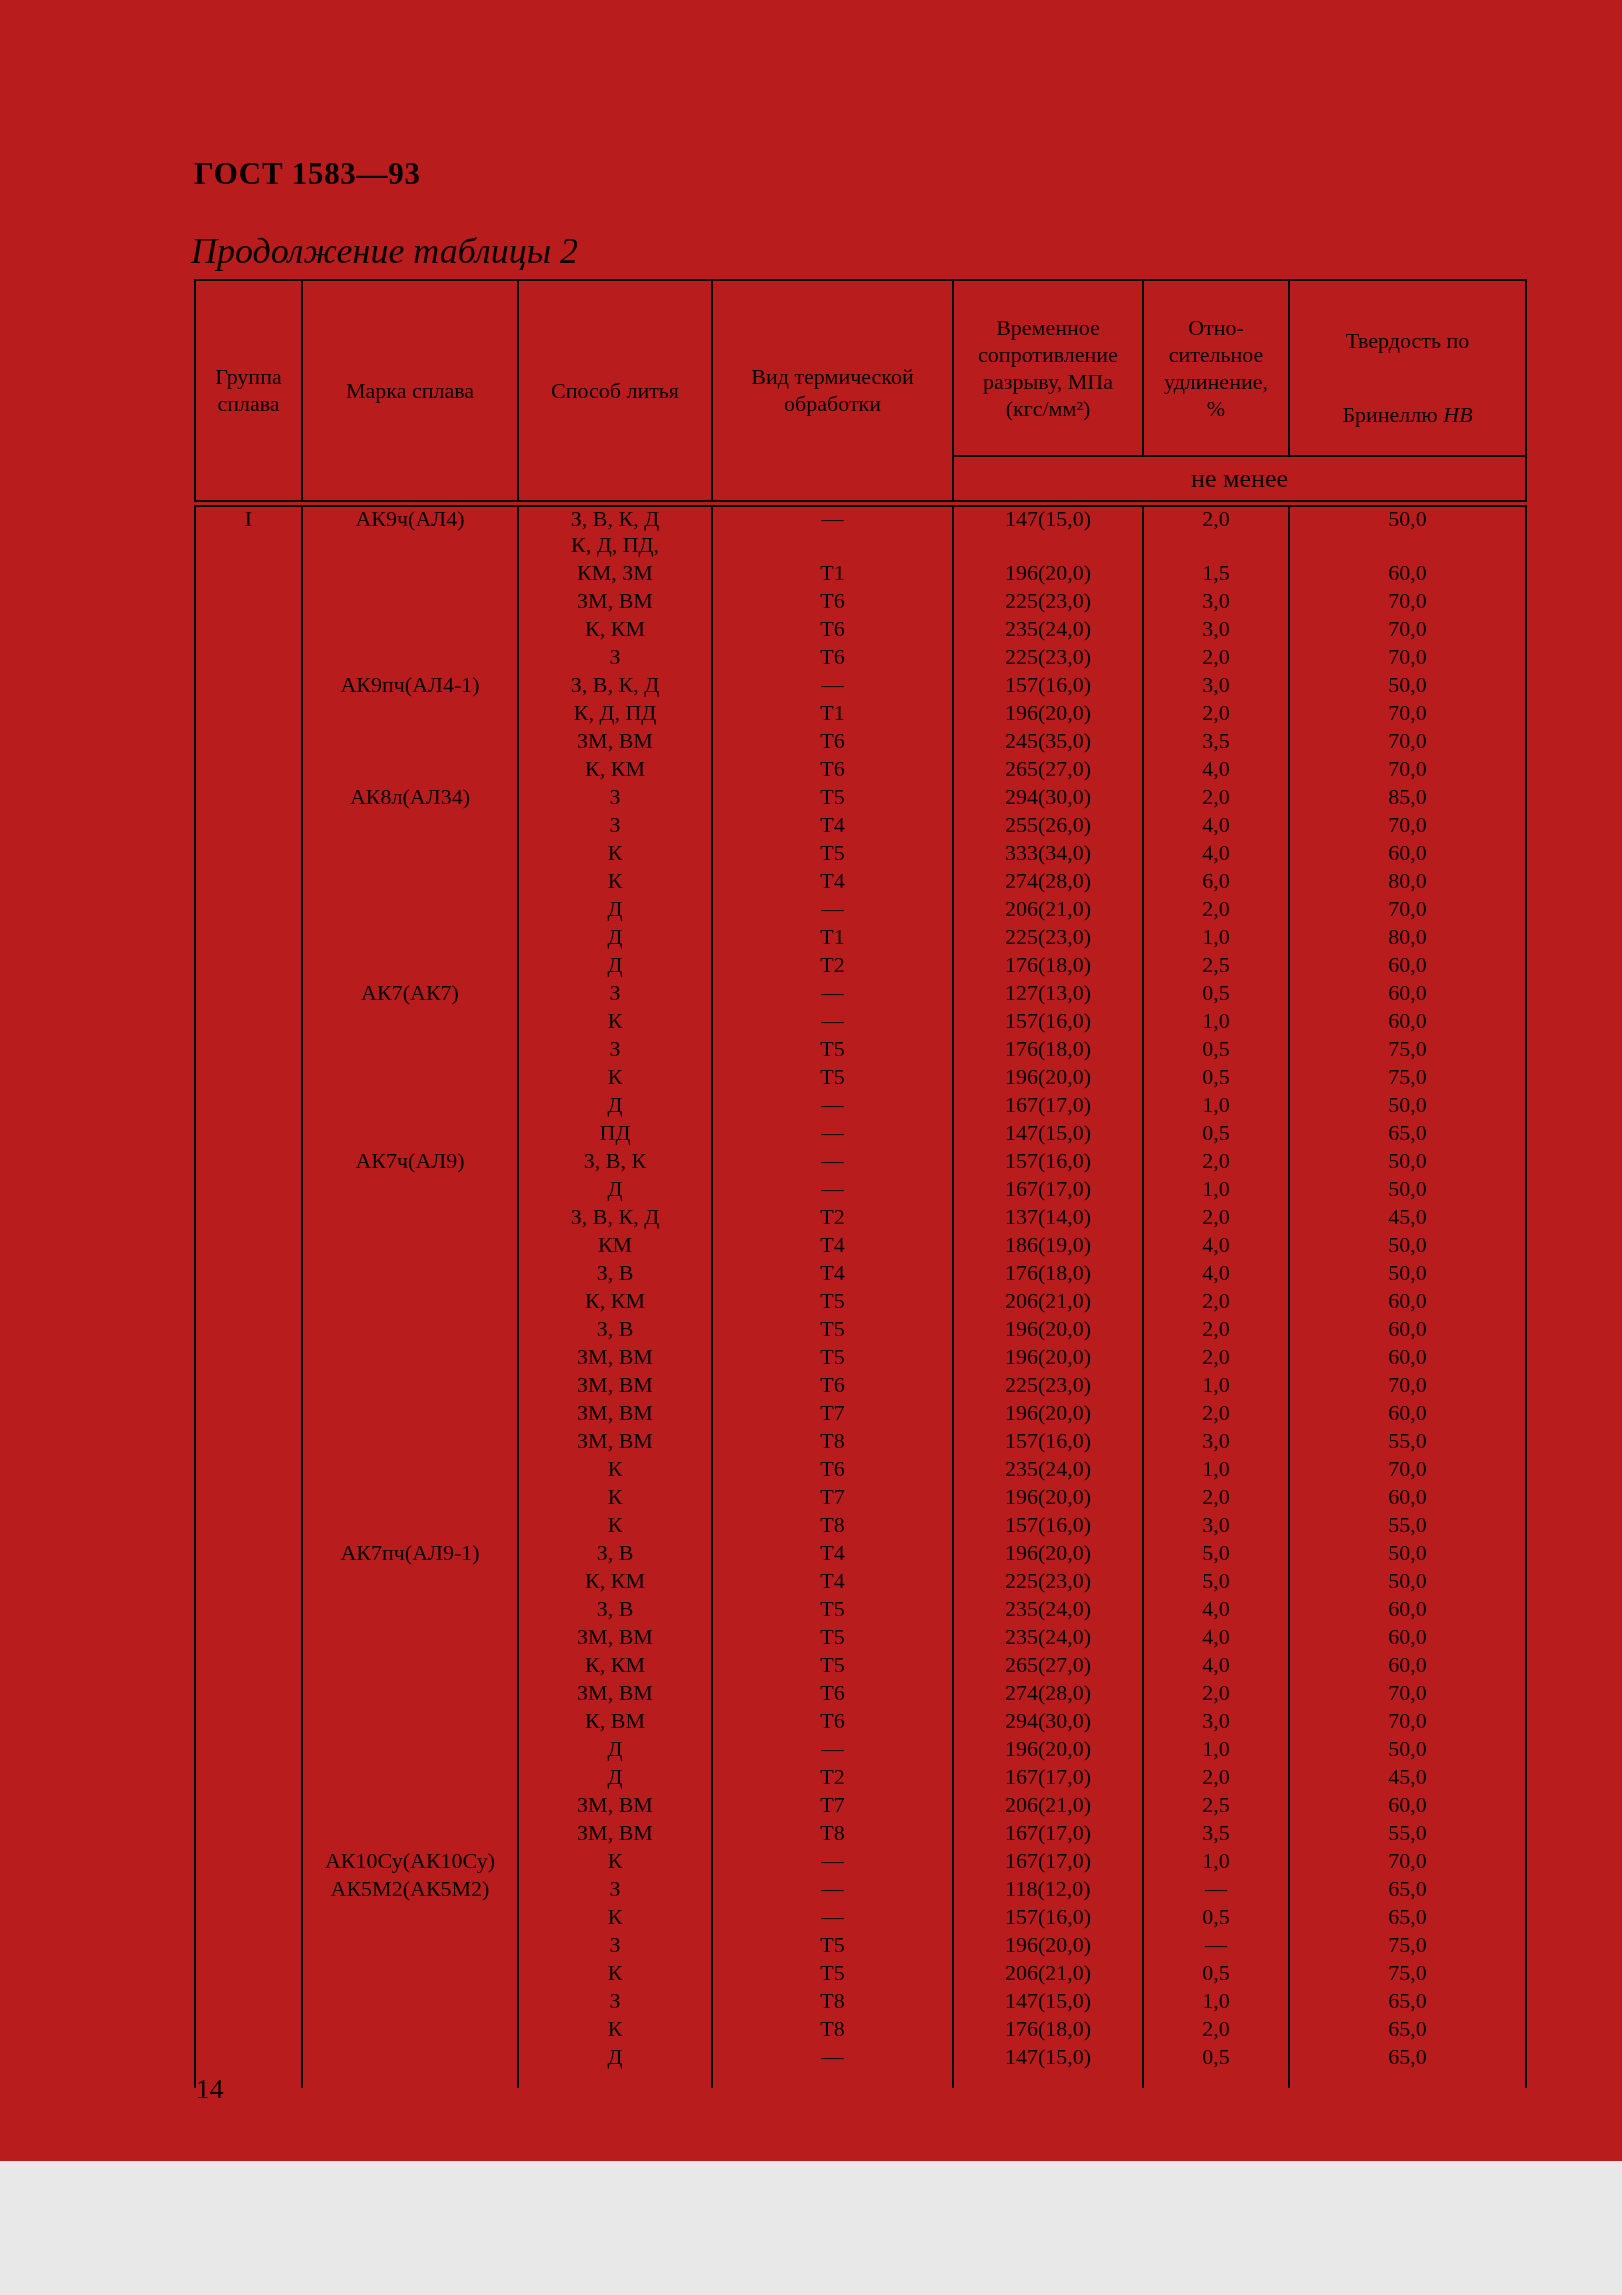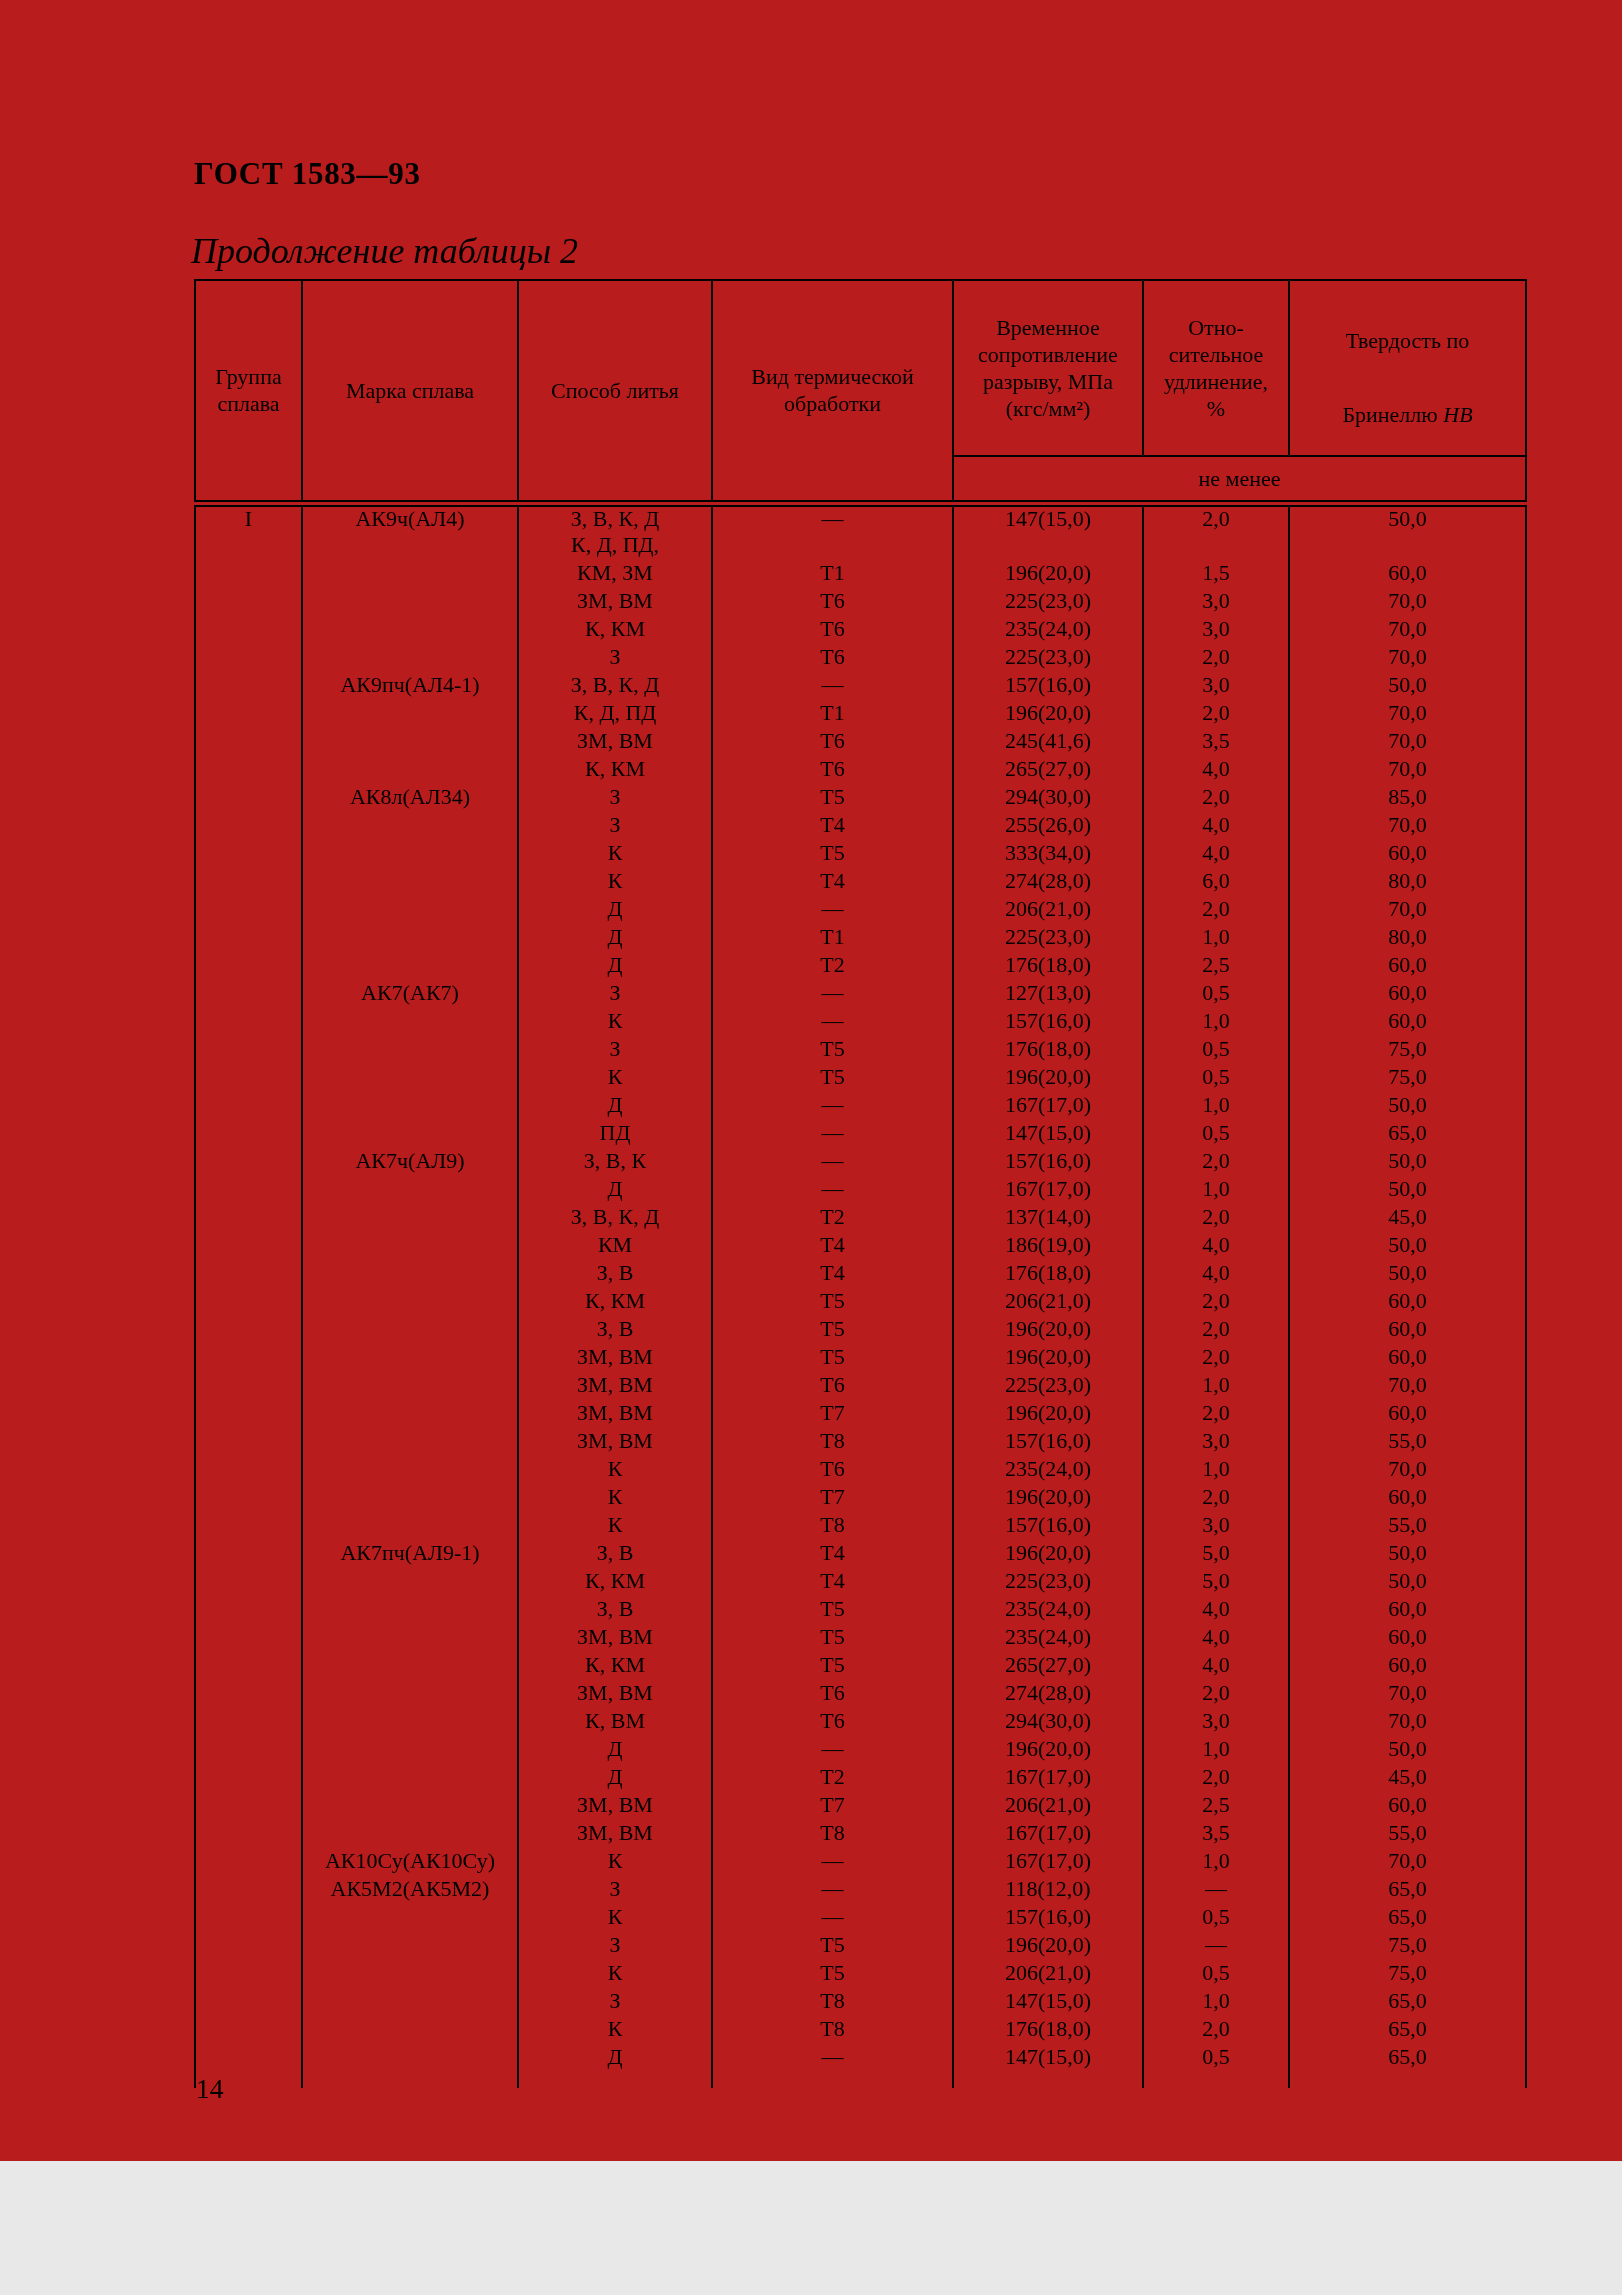--- a/index.html
+++ b/index.html
@@ -51,21 +51,21 @@
   tr.main-header { height: 131px; }
   tr.sub-header  { height: 47px; }
   tr.main-header th {
     font-size: 22px;
     line-height: 1.24;
     white-space: pre-line;
   }
   th.dbl { border-bottom: 7.2px double #000; }
   th.underl { border-bottom: 2px solid #000; }
   tr.sub-header th {
-    font-size: 22px;
+    font-size: 26px;
     border-top: 2px solid #000;
   }
   .hl { display: block; line-height: 1.24; margin-top: 19px; }
   tbody tr.data-row { height: 28px; }
   tbody td { font-size: 22px; line-height: 1; }
   tbody tr.filler-row { height: 17px; }
   .page-number {
     position: absolute;
     left: 196px;
     top: 2073px;
@@ -187,21 +187,21 @@
     <td>Т1</td>
     <td>196(20,0)</td>
     <td>2,0</td>
     <td>70,0</td>
   </tr>
         <tr class="data-row">
     <td></td>
     <td></td>
     <td>ЗМ, ВМ</td>
     <td>Т6</td>
-    <td>245(41,6)</td>
+    <td>245(35,0)</td>
     <td>3,5</td>
     <td>70,0</td>
   </tr>
         <tr class="data-row">
     <td></td>
     <td></td>
     <td>К, КМ</td>
     <td>Т6</td>
     <td>265(27,0)</td>
     <td>4,0</td>

